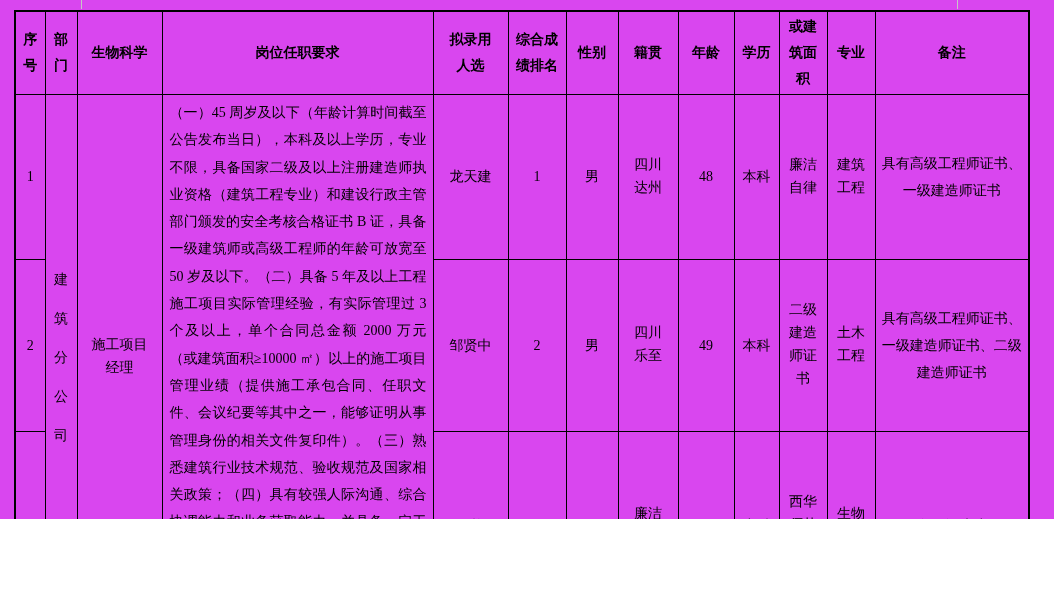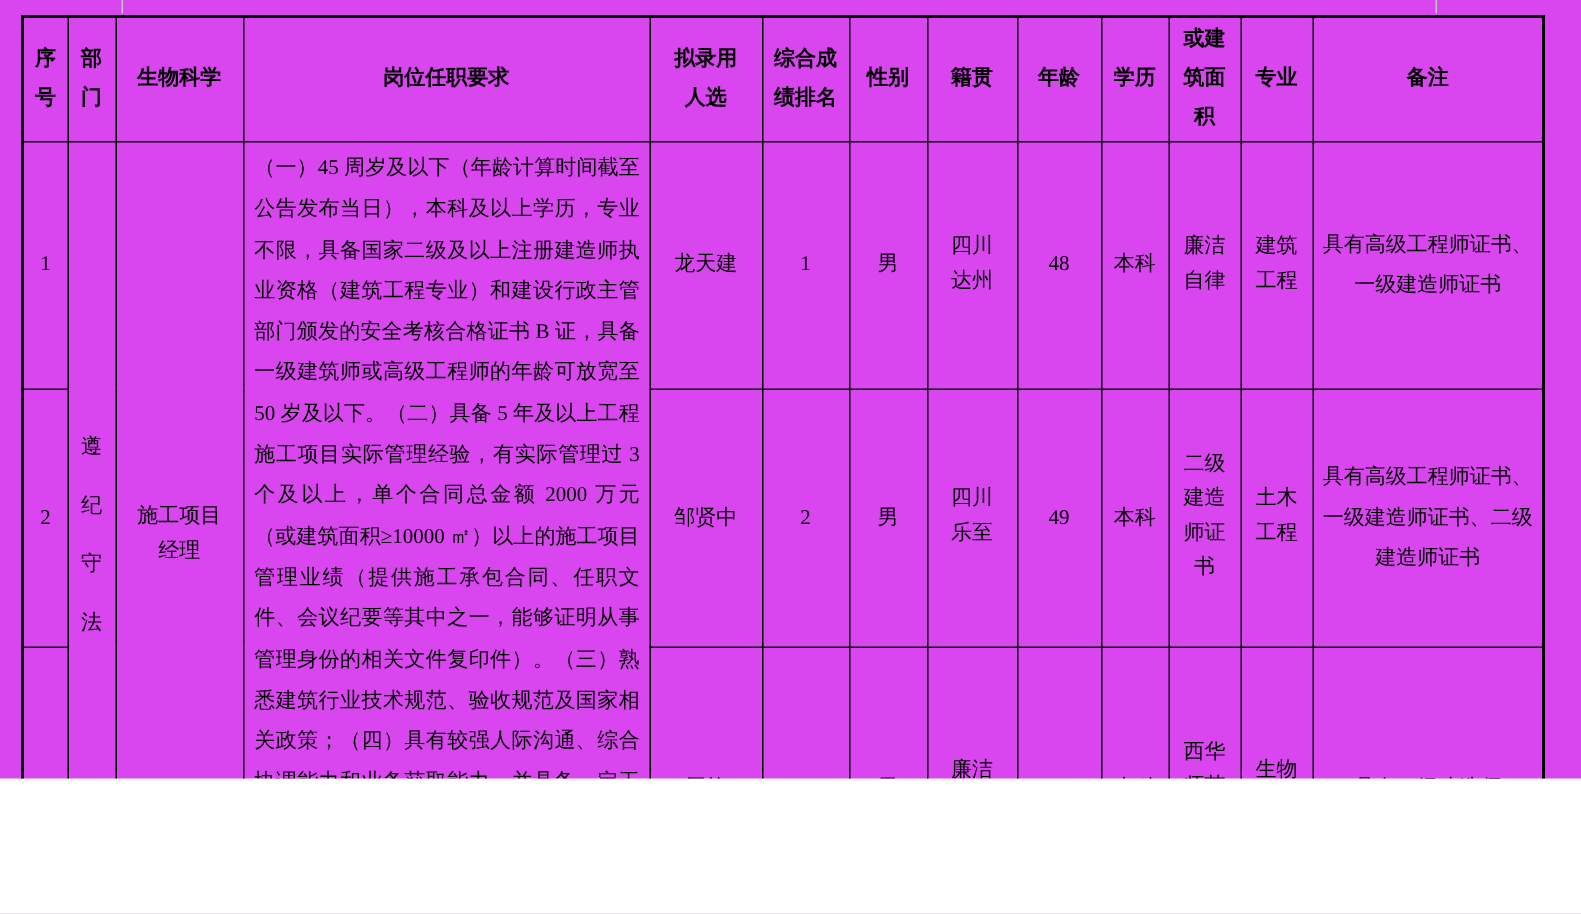--- a/index.html
+++ b/index.html
@@ -85,21 +85,21 @@
         <th><span>学历</span></th>
         <th><span class="w2">或建筑面积</span></th>
         <th><span>专业</span></th>
         <th><span>备注</span></th>
       </tr>
     </thead>
 
     <tbody>
       <tr style="height:159px">
         <td>1</td>
-        <td rowspan="3"><span class="w1 lh39">遵纪守法</span></td>
+        <td rowspan="3"><span class="w1 lh39">建筑分公司</span></td>
         <td rowspan="3"><span class="w4 lh38">施工项目经理</span></td>
         <td rowspan="3" class="req">
             <div>（一）45 周岁及以下（年龄计算时间截至公告发布当日），本科及以上学历，专业不限，具备国家二级及以上注册建造师执业资格（建筑工程专业）和建设行政主管部门颁发的安全考核合格证书 B 证，具备一级建筑师或高级工程师的年龄可放宽至 50 岁及以下。（二）具备 5 年及以上工程施工项目实际管理经验，有实际管理过 3 个及以上，单个合同总金额 2000 万元（或建筑面积≥10000 ㎡）以上的施工项目管理业绩（提供施工承包合同、任职文件、会议纪要等其中之一，能够证明从事管理身份的相关文件复印件）。（三）熟悉建筑行业技术规范、验收规范及国家相关政策；（四）具有较强人际沟通、综合协调能力和业务获取能力，并具备一定工作抗压能力。（五）廉洁自律，遵纪守法，具有良好的职业操守，信誉良好，品行端正。</div>
           </td>
         <td>龙天建</td>
         <td>1</td>
         <td>男</td>
         <td><span class="w2 lh38">四川达州</span></td>
         <td>48</td>
         <td>本科</td>

